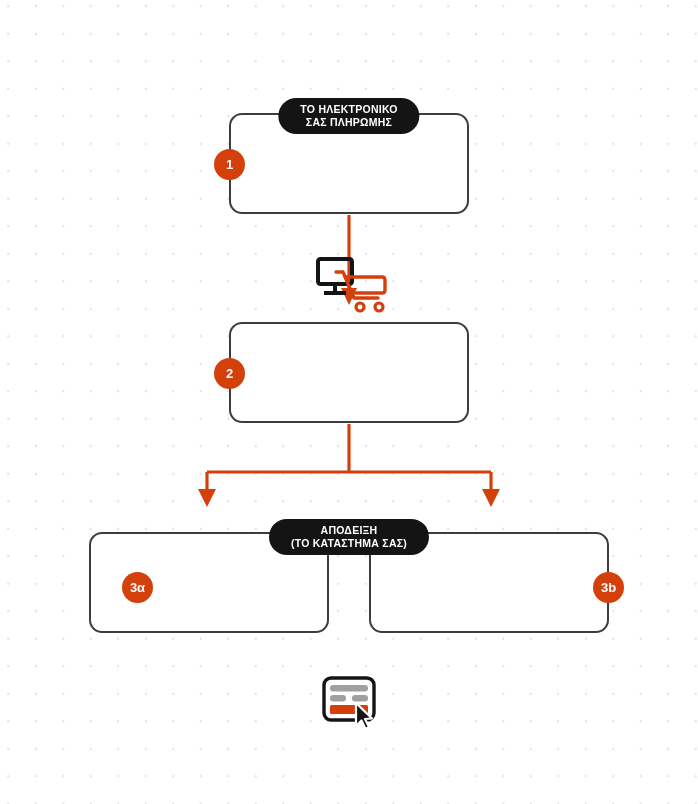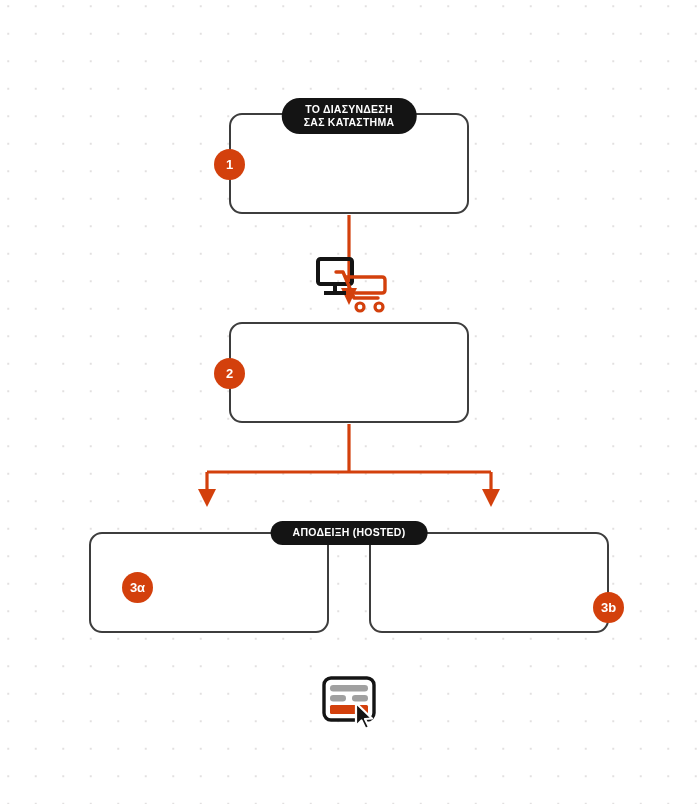--- a/index.html
+++ b/index.html
@@ -97,21 +97,21 @@
   #title-2   { top: 311px; }
   #badge-2   { left: 214px; top: 358px; }
   #icon-2    { top: 348px; width: 86px; height: 62px; }
 
   #card-3a   { left: 89px; top: 532px; width: 240px; height: 101px; }
   #title-3a  { top: 521px; }
   #badge-3a  { left: 74px; top: 572px; margin-left: 48px; }
 
   #card-3b   { left: 369px; top: 532px; width: 240px; height: 101px; }
   #title-3b  { top: 519px; }
-  #badge-3b  { left: 593px; top: 572px; margin-top: 20px; }
+  #badge-3b  { left: 593px; top: 572px; }
 
   .card-inner { position: relative; width: 100%; height: 100%; }
 </style>
 </head>
 <body>
 
 <div id="diagram-root">
 
   <svg id="connectors" viewBox="0 0 698 804" width="698" height="804">
 
@@ -147,22 +147,22 @@
 
           <path d="M30 21 L37 21 L48 47 L72 47" fill="none" stroke="#d3400c" stroke-width="3.4" stroke-linecap="round" stroke-linejoin="round"></path>
           <path d="M40 26 L76 26 Q79 26 79 29 L79 39 Q79 42 76 42 L49 42" fill="none" stroke="#d3400c" stroke-width="3.4" stroke-linecap="round" stroke-linejoin="round"></path>
           <circle cx="54" cy="56" r="4" fill="none" stroke="#d3400c" stroke-width="3.2"></circle>
           <circle cx="73" cy="56" r="4" fill="none" stroke="#d3400c" stroke-width="3.2"></circle>
         </svg>
       </div>
     </div>
   </div>
   <div class="card-title" id="title-1">
-    <span>ΤΟ ΔΙΑΣΥΝΔΕΣΗ</span>
-    <span class="l2">ΣΑΣ ΚΑΤΑΣΤΗΜΑ</span>
+    <span>ΤΟ ΗΛΕΚΤΡΟΝΙΚΟ</span>
+    <span class="l2">ΣΑΣ ΠΛΗΡΩΜΗΣ</span>
   </div>
   <div class="badge" id="badge-1">
     <span>1</span>
   </div>
 
   <div class="card" id="card-2">
     <div class="card-inner">
       <div class="icon-wrap" id="icon-2">
         <svg viewBox="0 0 86 62" width="86" height="62">
           <rect x="18" y="6" width="50" height="42" rx="7" fill="#ffffff" stroke="#141414" stroke-width="3.4"></rect>
@@ -190,17 +190,21 @@
   </div>
   <div class="badge" id="badge-3a">
     <span>3α</span>
   </div>
 
   <div class="card" id="card-3b">
     <div class="card-inner">
       
     </div>
   </div>
+  <div class="card-title" id="title-3b">
+    <span>ΑΠΟΔΕΙΞΗ</span>
+    <span class="l2">(ΤΟ ΚΑΤΑΣΤΗΜΑ ΣΑΣ)</span>
+  </div>
   <div class="badge" id="badge-3b">
     <span>3b</span>
   </div>
 
 </div>
 
 </body></html>

